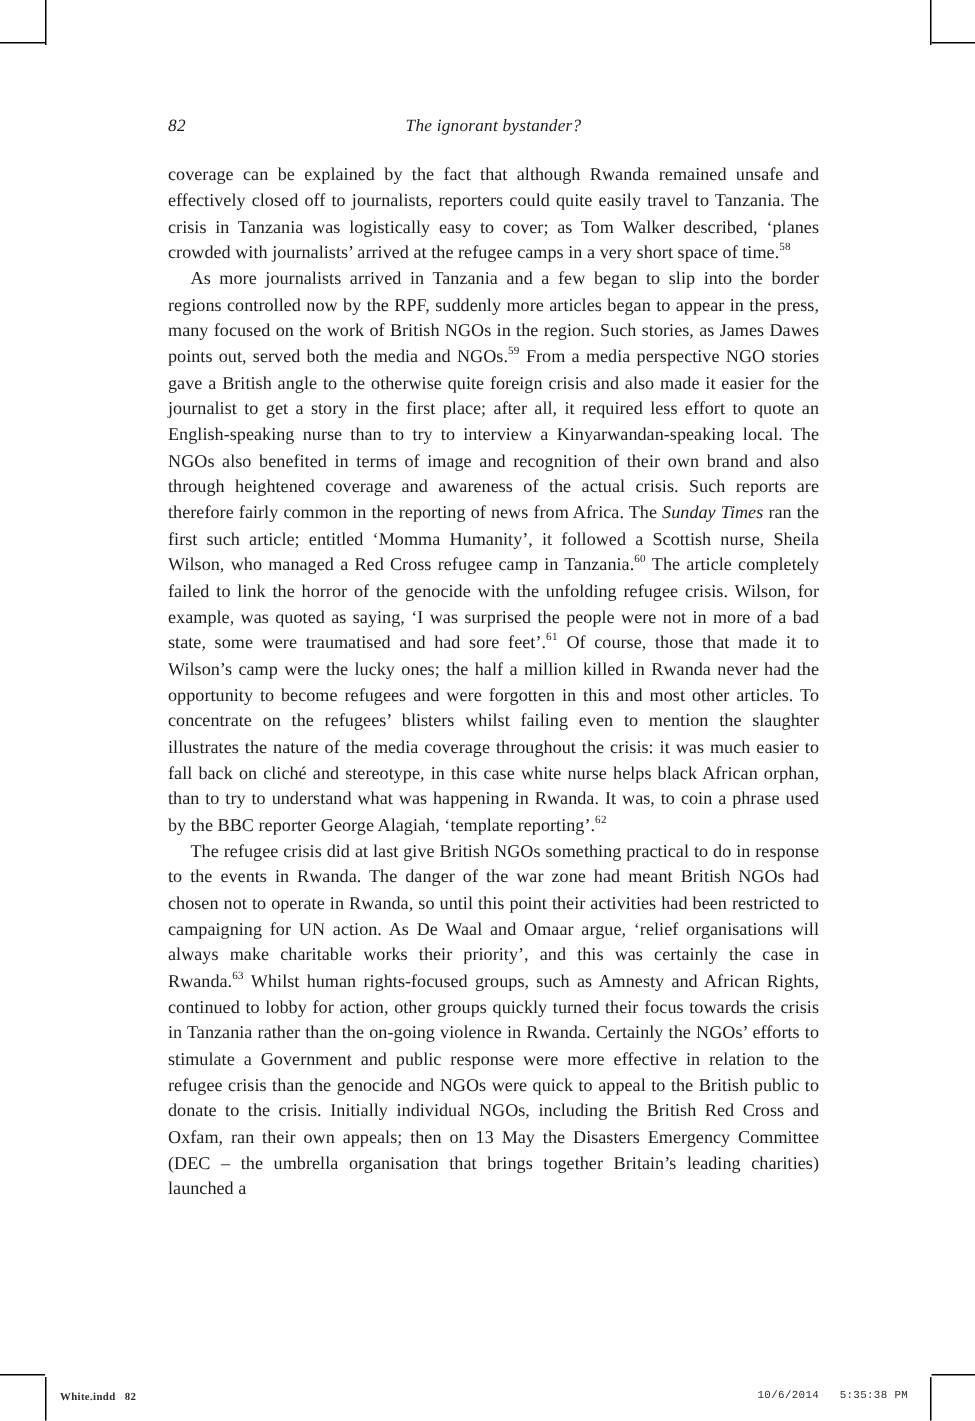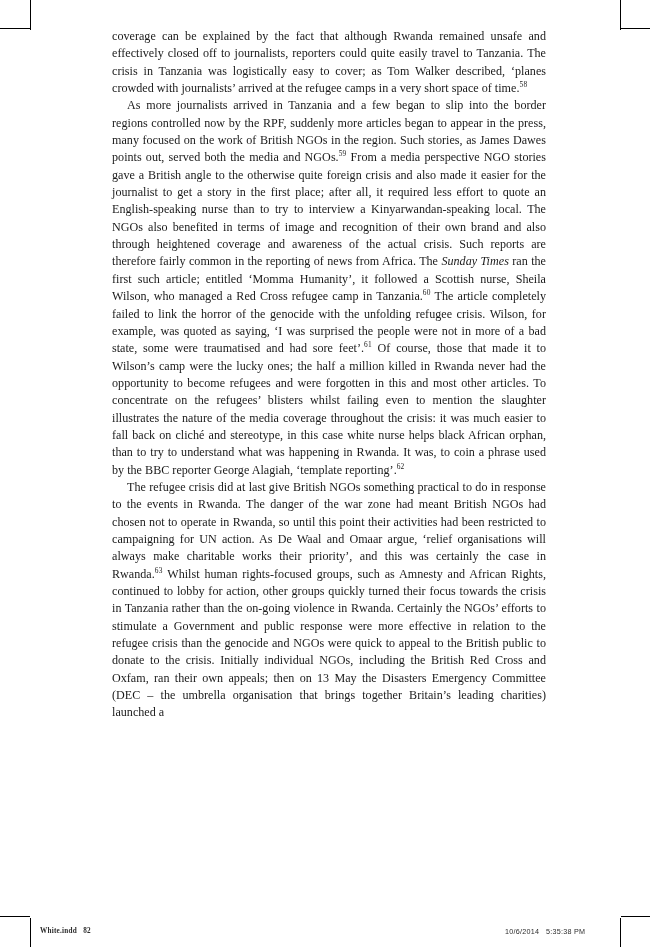--- a/index.html
+++ b/index.html
@@ -60,21 +60,21 @@
     left: 0;
     right: 0;
     top: 0;
     text-align: center;
     font-style: italic;
     font-size: 11.5px;
     letter-spacing: 0.15px;
   }
 
   .body-copy {
-    margin-top: 28px;
+    margin-top: 10px;
   }
 
   p.para {
     margin: 0;
     text-align: justify;
     text-justify: inter-word;
     font-size: 12.1px;
     line-height: 17.35px;
     letter-spacing: 0.02px;
     -webkit-hyphens: none;
@@ -103,41 +103,45 @@
     font-size: 7.2px;
     color: #2b2b2b;
     letter-spacing: 0.25px;
     white-space: pre;
     font-weight: bold;
   }
   .footer-right {
     position: absolute;
     left: 505px;
     top: 927px;
-    font-family: Liberation Sans, sans-serif;
+    font-family: Liberation Mono, monospace;
     font-size: 7.2px;
     color: #2b2b2b;
     letter-spacing: 0.25px;
     white-space: pre;
   }
 </style>
 </head>
 <body>
 
 <div class="crop crop-v crop-tl-v"></div>
 <div class="crop crop-h crop-tl-h"></div>
 <div class="crop crop-v crop-tr-v"></div>
 <div class="crop crop-h crop-tr-h"></div>
 <div class="crop crop-v crop-bl-v"></div>
 <div class="crop crop-h crop-bl-h"></div>
 <div class="crop crop-v crop-br-v"></div>
 <div class="crop crop-h crop-br-h"></div>
 
 <div class="page">
 
+  <div class="running-head">
+    <span class="folio">82</span>
+    <span class="head-title">The ignorant bystander?</span>
+  </div>
 
   <div class="body-copy">
 
     <p class="para"><span>coverage can be explained by the fact that although Rwanda remained unsafe and effectively closed off to journalists, reporters could quite easily travel to Tanzania. The crisis in Tanzania was logistically easy to cover; as Tom Walker described, ‘planes crowded with journalists’ arrived at the refugee camps in a very short space of time.</span><span class="fn">58</span></p>
 
     <p class="para indent"><span>As more journalists arrived in Tanzania and a few began to slip into the border regions controlled now by the RPF, suddenly more articles began to appear in the press, many focused on the work of British NGOs in the region. Such stories, as James Dawes points out, served both the media and NGOs.</span><span class="fn">59</span><span> From a media perspective NGO stories gave a British angle to the otherwise quite foreign crisis and also made it easier for the journalist to get a story in the first place; after all, it required less effort to quote an English-speaking nurse than to try to interview a Kinyarwandan-speaking local. The NGOs also benefited in terms of image and recognition of their own brand and also through heightened coverage and awareness of the actual crisis. Such reports are therefore fairly common in the reporting of news from Africa. The </span><i class="title-italic">Sunday Times</i><span> ran the first such article; entitled ‘Momma Humanity’, it followed a Scottish nurse, Sheila Wilson, who managed a Red Cross refugee camp in Tanzania.</span><span class="fn">60</span><span> The article completely failed to link the horror of the genocide with the unfolding refugee crisis. Wilson, for example, was quoted as saying, ‘I was surprised the people were not in more of a bad state, some were traumatised and had sore feet’.</span><span class="fn">61</span><span> Of course, those that made it to Wilson’s camp were the lucky ones; the half a million killed in Rwanda never had the opportunity to become refugees and were forgotten in this and most other articles. To concentrate on the refugees’ blisters whilst failing even to mention the slaughter illustrates the nature of the media coverage throughout the crisis: it was much easier to fall back on cliché and stereotype, in this case white nurse helps black African orphan, than to try to understand what was happening in Rwanda. It was, to coin a phrase used by the BBC reporter George Alagiah, ‘template reporting’.</span><span class="fn">62</span></p>
 
     <p class="para indent"><span>The refugee crisis did at last give British NGOs something practical to do in response to the events in Rwanda. The danger of the war zone had meant British NGOs had chosen not to operate in Rwanda, so until this point their activities had been restricted to campaigning for UN action. As De Waal and Omaar argue, ‘relief organisations will always make charitable works their priority’, and this was certainly the case in Rwanda.</span><span class="fn">63</span><span> Whilst human rights-focused groups, such as Amnesty and African Rights, continued to lobby for action, other groups quickly turned their focus towards the crisis in Tanzania rather than the on-going violence in Rwanda. Certainly the NGOs’ efforts to stimulate a Government and public response were more effective in relation to the refugee crisis than the genocide and NGOs were quick to appeal to the British public to donate to the crisis. Initially individual NGOs, including the British Red Cross and Oxfam, ran their own appeals; then on 13 May the Disasters Emergency Committee (DEC – the umbrella organisation that brings together Britain’s leading charities) launched a</span></p>
 
   </div>

